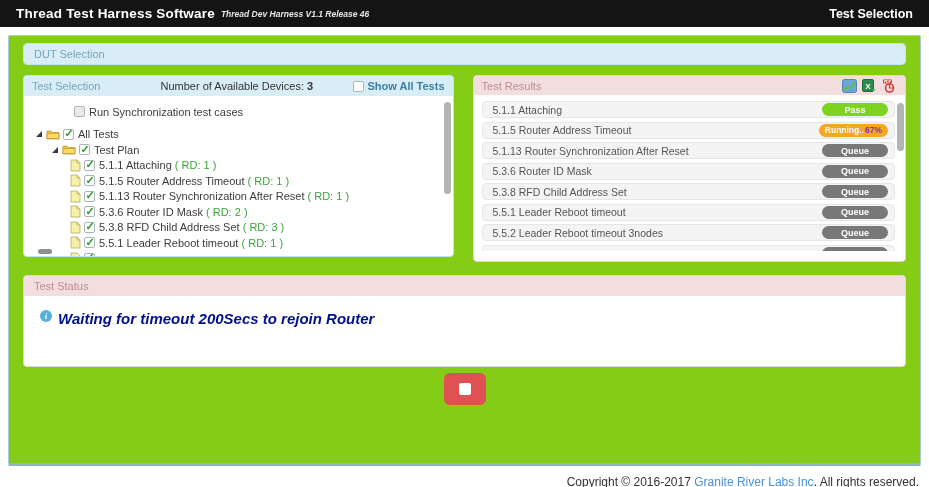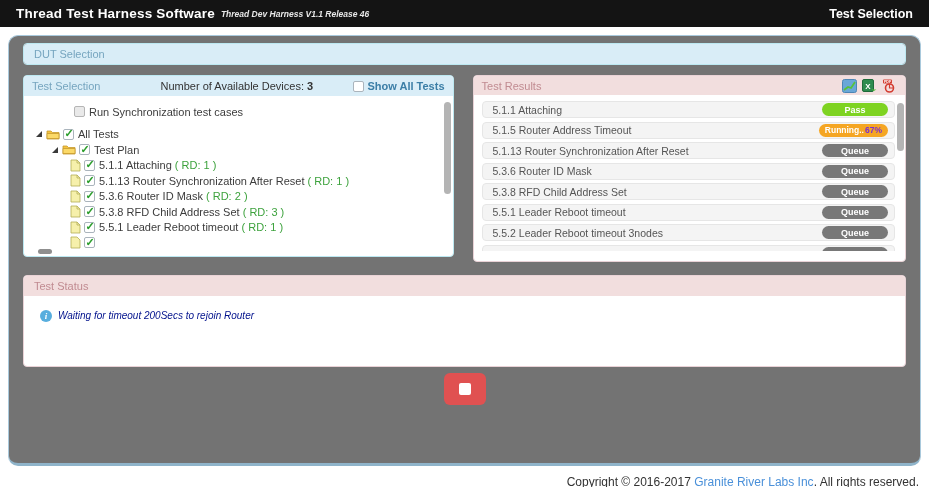--- a/index.html
+++ b/index.html
@@ -5,22 +5,22 @@
   * { margin:0; padding:0; box-sizing:border-box; }
   html,body { width:929px; height:487px; background:#ffffff; font-family:"Liberation Sans", sans-serif; overflow:hidden; }
 
   
   .topbar { height:27px; background:#141414; color:#fff; display:flex; align-items:center; padding:0 16px; }
   .topbar .title { font-size:13.5px; font-weight:bold; letter-spacing:.2px; }
   .topbar .subtitle { font-size:8.5px; font-style:italic; font-weight:bold; margin-left:6px; color:#e8e8e8; }
   .topbar .page { margin-left:auto; font-size:12.5px; font-weight:bold; }
 
   
-  .container { margin:8px 8px 0 8px; width:913px; height:431px; background:#737373;
-    border:1px solid #a9c9dc; border-bottom:3px solid #8fb4ca; border-radius:10px;
+  .container { margin:8px 8px 0 8px; width:913px; height:431px; background:#84cc16;
+    border:1px solid #a9c9dc; border-bottom:3px solid #8fb4ca; border-radius:2px;
     padding:7px 14px 0 14px; position:relative; }
 
   .panel { border-radius:4px; overflow:hidden; background:#fff; }
   .panel-blue  { border:1px solid #bce8f1; }
   .panel-pink  { border:1px solid #e9d2d6; }
   .panel-head  { padding:4px 10px; font-size:11px; }
   .head-blue   { background:#d9edf7; color:#76a5bf; }
   .head-pink   { background:#f2dede; color:#c18b91; }
 
   
@@ -69,21 +69,21 @@
   .badge-running { background:#f5a623; font-size:8.5px; }
   .badge-running .pct { color:#7b2fd1; margin-left:1px; }
   .res-vscroll { top:8px; height:48px; right:1px; }
   .res-partial { height:6px; overflow:hidden; margin-bottom:0; }
 
   
   .status-panel { margin-top:13px; }
   .status-body { height:70px; padding:14px 16px; display:flex; align-items:flex-start; }
   .info-ic { width:12px; height:12px; border-radius:50%; background:#58aede; color:#fff; font-size:9px; font-weight:bold;
     display:flex; align-items:center; justify-content:center; margin-right:6px; flex:none; font-family:"Liberation Serif", serif; font-style:italic; }
-  .status-msg { font-size:10px; font-weight:normal; font-style:italic; color:#00118c; }
+  .status-msg { font-size:15px; font-weight:bold; font-style:italic; color:#00118c; }
 
   
   .btn-row { display:flex; justify-content:center; margin-top:6px; }
   .stop-btn { width:42px; height:32px; background:#e05151; border:none; border-radius:6px; cursor:pointer;
     display:flex; align-items:center; justify-content:center; }
   .stop-sq { width:12px; height:12px; background:#fff; border-radius:2px; }
 
   
   .footer { text-align:right; padding:9px 10px 0 0; font-size:12px; color:#333; }
   .footer a { color:#4a90d9; text-decoration:none; cursor:pointer; }
@@ -146,20 +146,28 @@
             </svg>
           <span class="cb checked"></span>
           <span class="node-label"><span>5.1.1 Attaching</span> <span class="rd">( RD: 1 )</span></span>
         </div>
         <div class="tree-row" style="padding-left:46px;">
           <svg class="icon-file" viewBox="0 0 11 13">
               <path d="M1 1 h6 l3 3 v8 H1 z" fill="#f6f0ab" stroke="#b4ad55" stroke-width="0.8"></path>
               <path d="M7 1 v3 h3" fill="none" stroke="#b4ad55" stroke-width="0.8"></path>
             </svg>
           <span class="cb checked"></span>
+          <span class="node-label"><span>5.1.5 Router Address Timeout</span> <span class="rd">( RD: 1 )</span></span>
+        </div>
+        <div class="tree-row" style="padding-left:46px;">
+          <svg class="icon-file" viewBox="0 0 11 13">
+              <path d="M1 1 h6 l3 3 v8 H1 z" fill="#f6f0ab" stroke="#b4ad55" stroke-width="0.8"></path>
+              <path d="M7 1 v3 h3" fill="none" stroke="#b4ad55" stroke-width="0.8"></path>
+            </svg>
+          <span class="cb checked"></span>
           <span class="node-label"><span>5.1.13 Router Synchronization After Reset</span> <span class="rd">( RD: 1 )</span></span>
         </div>
         <div class="tree-row" style="padding-left:46px;">
           <svg class="icon-file" viewBox="0 0 11 13">
               <path d="M1 1 h6 l3 3 v8 H1 z" fill="#f6f0ab" stroke="#b4ad55" stroke-width="0.8"></path>
               <path d="M7 1 v3 h3" fill="none" stroke="#b4ad55" stroke-width="0.8"></path>
             </svg>
           <span class="cb checked"></span>
           <span class="node-label"><span>5.3.6 Router ID Mask</span> <span class="rd">( RD: 2 )</span></span>
         </div>

